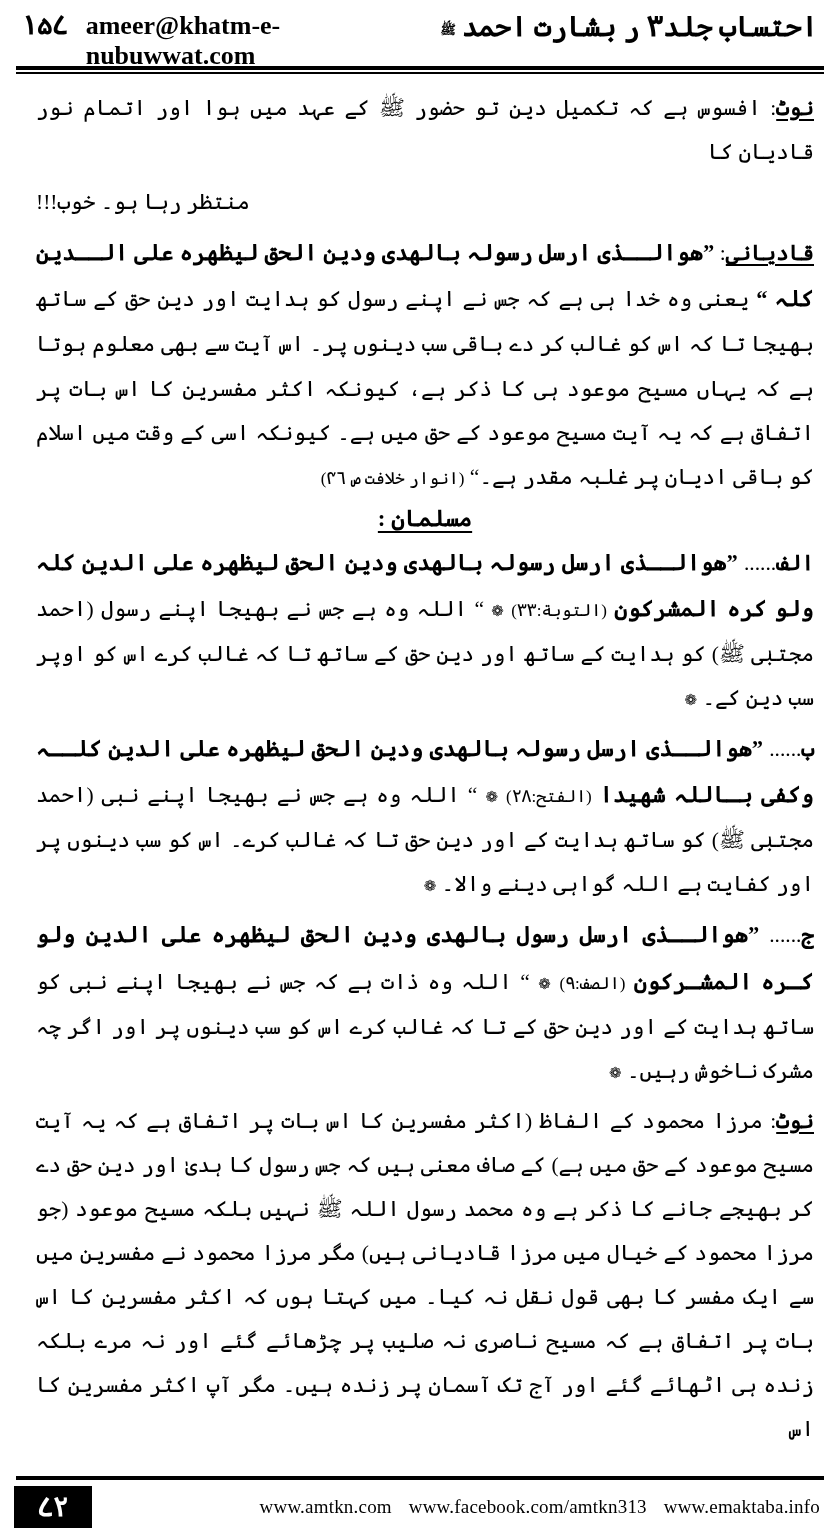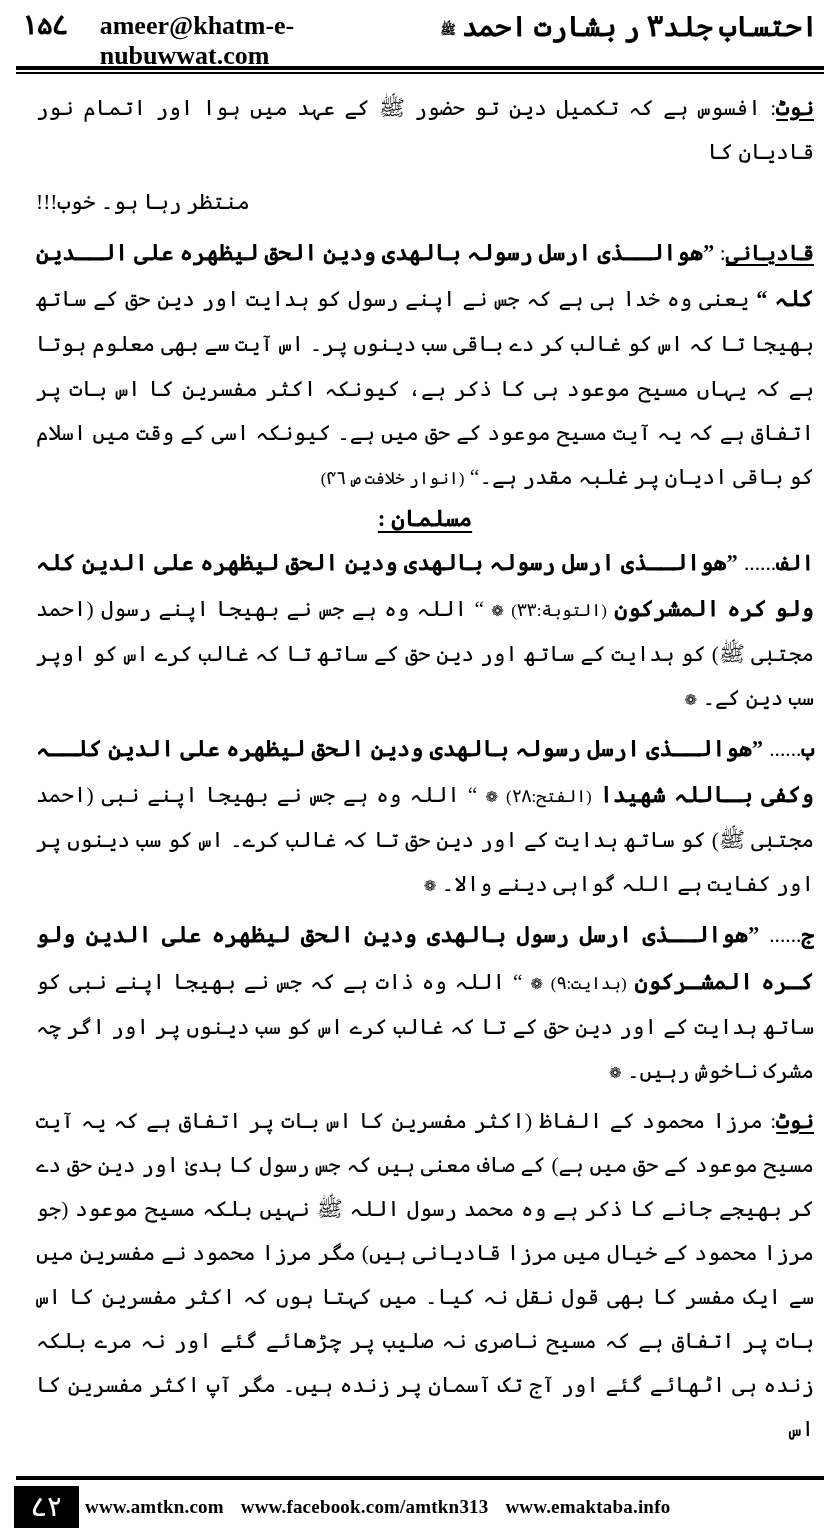--- a/index.html
+++ b/index.html
@@ -46,21 +46,21 @@
     font-weight: bold;
   }
   .seal {
     font-size: 13px;
     display: inline-block;
     transform: translateY(-2px);
   }
   .header-left {
     display: flex;
     align-items: baseline;
-    gap: 32px;
+    gap: 18px;
     direction: ltr;
   }
   .header-email {
     font-family: Liberation Serif, serif;
     font-size: 26px;
     font-weight: bold;
   }
   .header-pageno {
     font-family: "Liberation Serif", serif;
     font-size: 26px;
@@ -126,37 +126,37 @@
     margin: 0 16px;
   }
   .footer-bar {
     margin-top: 6px;
     display: flex;
     align-items: center;
     direction: ltr;
     padding: 0 14px;
   }
   .footer-pageno {
-    width: 65px;
+    width: 78px;
     height: 42px;
     background: #000;
     color: #fff;
     font-size: 26px;
-    font-weight: normal;
+    font-weight: bold;
     display: flex;
     align-items: center;
     justify-content: center;
     direction: rtl;
   }
   .footer-links {
     flex: 1;
-    text-align: left;
+    text-align: right;
     font-family: "Liberation Serif", serif;
     font-size: 19px;
-    font-weight: bold;
+    font-weight: normal;
     letter-spacing: 0.2px;
   }
   .footer-links span { margin: 0 6px; }
 </style>
 </head>
 <body>
 
 <div class="page">
 
   <div class="header">
@@ -201,21 +201,21 @@
       <span class="arabic">”ھوالــذی ارسل رسولہ بالھدی ودین الحق لیظھرہ علی الدین کلــہ وکفٰی بـاللہ شھیدا</span>
       <span class="ref">(الفتح:۲۸)</span>
       <span class="flower">❁</span>
       <span>“ اللہ وہ ہے جس نے بھیجا اپنے نبی (احمد مجتبٰی ﷺ) کو ساتھ ہدایت کے اور دین حق تا کہ غالب کرے۔ اس کو سب دینوں پر اور کفایت ہے اللہ گواہی دینے والا۔</span>
       <span class="flower">❁</span>
     </p>
 
     <p class="para">
       <span class="mark">ج</span><span class="dots">......</span>
       <span class="arabic">”ھوالــذی ارسل رسول بالھدی ودین الحق لیظھرہ علی الدین ولو کـرہ المشـرکون</span>
-      <span class="ref">(ہدایت:۹)</span>
+      <span class="ref">(الصف:۹)</span>
       <span class="flower">❁</span>
       <span>“ اللہ وہ ذات ہے کہ جس نے بھیجا اپنے نبی کو ساتھ ہدایت کے اور دین حق کے تا کہ غالب کرے اس کو سب دینوں پر اور اگر چہ مشرک ناخوش رہیں۔</span>
       <span class="flower">❁</span>
     </p>
 
     <p class="para">
       <span class="lbl">نوٹ</span><span>: مرزا محمود کے الفاظ (اکثر مفسرین کا اس بات پر اتفاق ہے کہ یہ آیت مسیح موعود کے حق میں ہے) کے صاف معنی ہیں کہ جس رسول کا ہدیٰ اور دین حق دے کر بھیجے جانے کا ذکر ہے وہ محمد رسول اللہ ﷺ نہیں بلکہ مسیح موعود (جو مرزا محمود کے خیال میں مرزا قادیانی ہیں) مگر مرزا محمود نے مفسرین میں سے ایک مفسر کا بھی قول نقل نہ کیا۔ میں کہتا ہوں کہ اکثر مفسرین کا اس بات پر اتفاق ہے کہ مسیح ناصری نہ صلیب پر چڑھائے گئے اور نہ مرے بلکہ زندہ ہی اٹھائے گئے اور آج تک آسمان پر زندہ ہیں۔ مگر آپ اکثر مفسرین کا اس</span>
     </p>
 
   </div>

